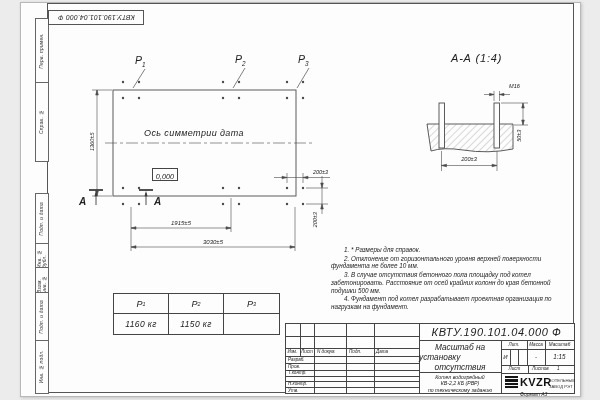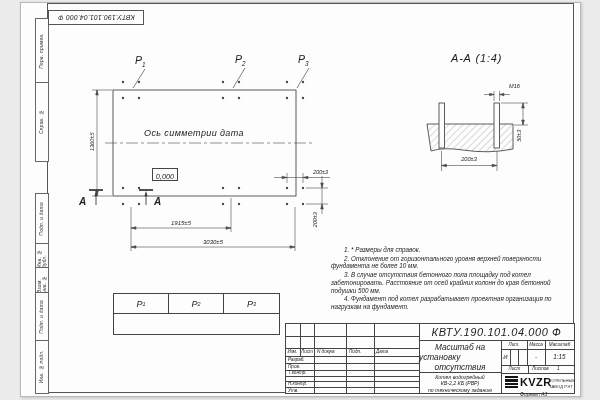--- a/index.html
+++ b/index.html
@@ -235,20 +235,22 @@
         <sub>1</sub>
       </div>
     <div class="hd">
         <span>Р</span>
         <sub>2</sub>
       </div>
     <div class="hd">
         <span>Р</span>
         <sub>3</sub>
       </div>
+    <div class="vl">1160 кг</div>
+    <div class="vl">1150 кг</div>
   </div>
 
   <div class="tb">
 
     <div class="vl" style="left:133px;top:0;height:69px;"></div>
     <div class="vl" style="left:215px;top:16px;height:53px;"></div>
     <div class="hl" style="left:133px;top:16px;width:155px;"></div>
     <div class="hl" style="left:133px;top:48px;width:82px;"></div>
 
     <div class="vl" style="left:14px;top:0;height:32px;"></div>

